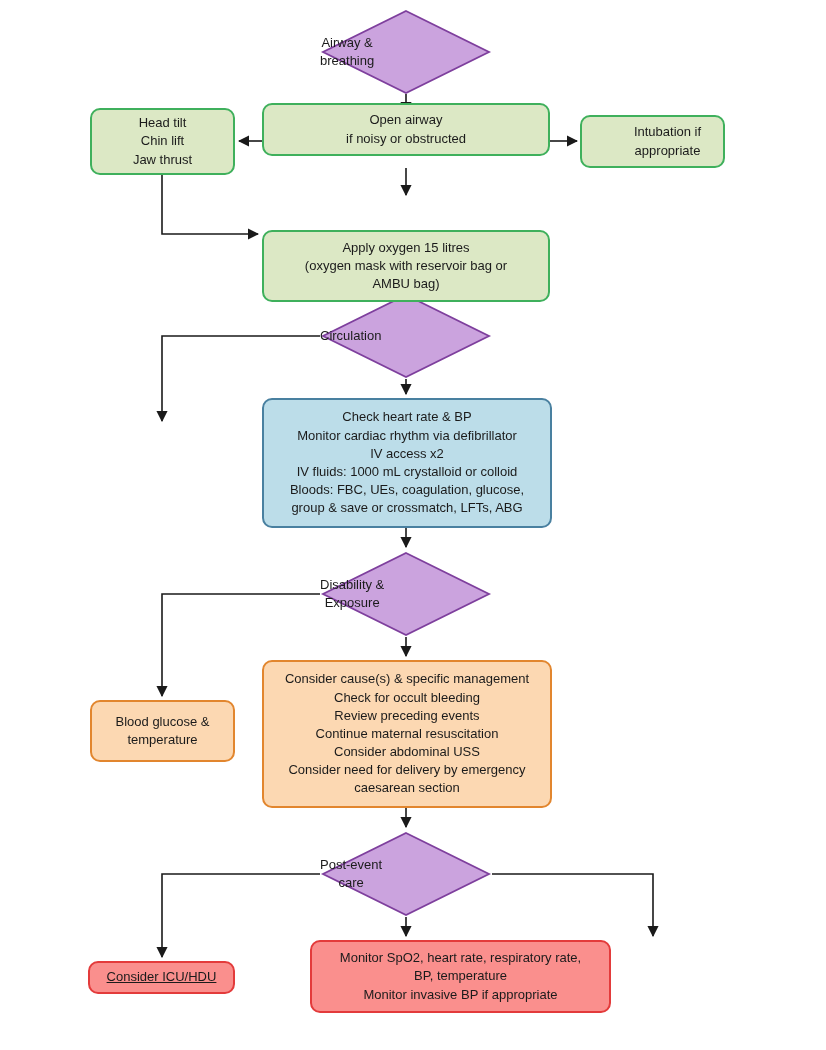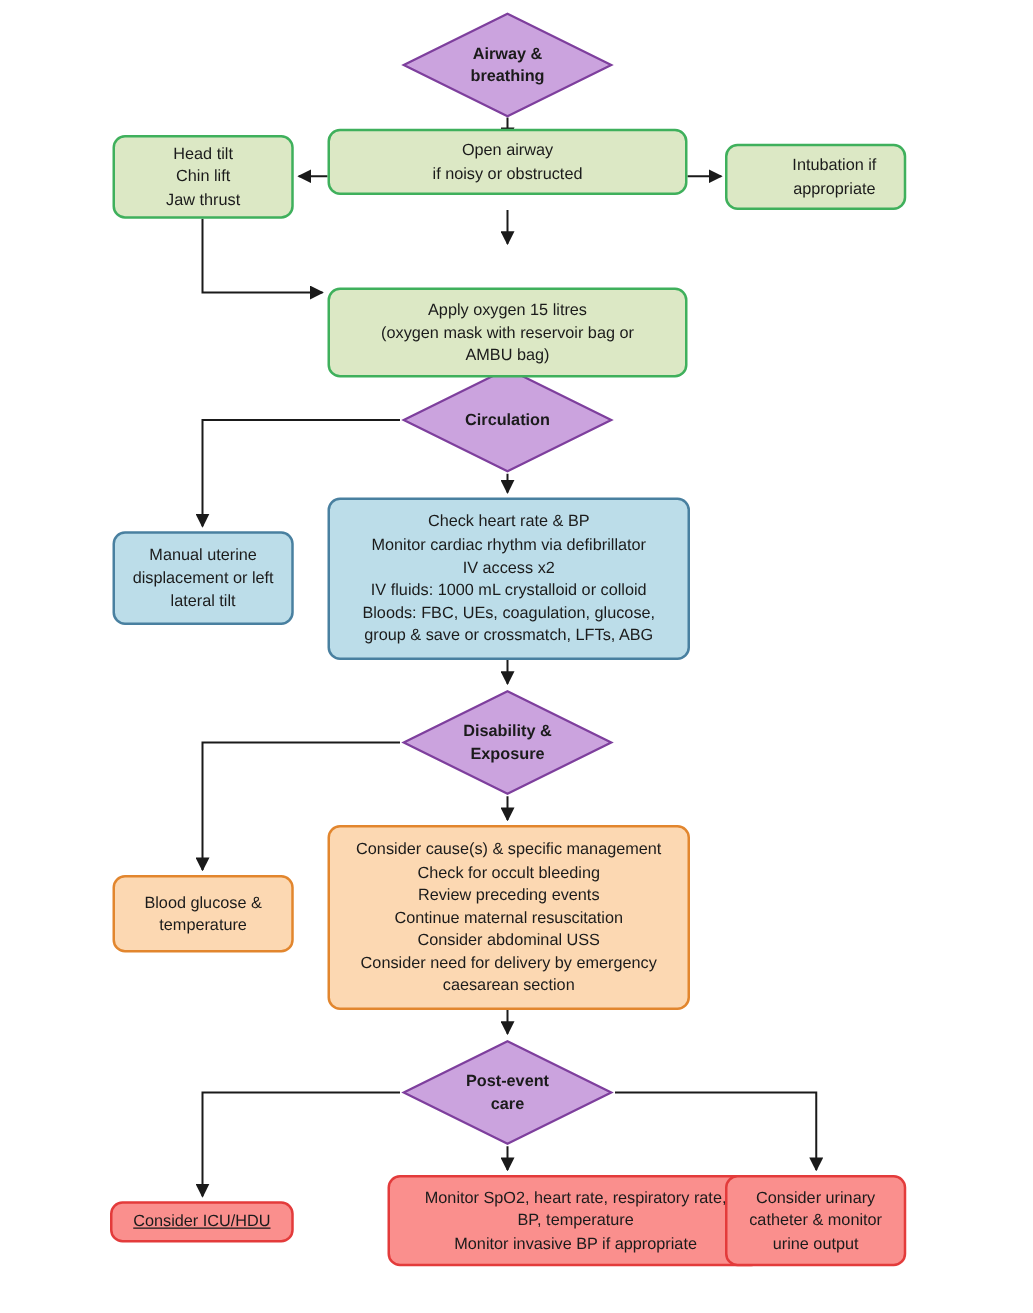--- a/index.html
+++ b/index.html
@@ -14,22 +14,22 @@
     display:flex;align-items:center;justify-content:center;text-align:center;
     padding:4px 6px;font-size:13px;line-height:1.4;
   }
   .box .label,.diamond .label{white-space:pre-line;}
   .green{background:var(--green-fill,#dce8c5);border-color:var(--green-border,#3fb05c);}
   .blue{background:var(--blue-fill,#bcdde9);border-color:var(--blue-border,#4980a0);}
   .orange{background:var(--orange-fill,#fcd8b2);border-color:var(--orange-border,#e2862e);}
   .red{background:var(--red-fill,#fa8f8d);border-color:var(--red-border,#e33b3b);}
   .diamond{
     position:absolute;width:172px;height:86px;
-    display:flex;align-items:center;justify-content:center;text-align:center;
-    font-size:13px;line-height:1.35;font-weight:bold;
+    display:flex;align-items:center;text-align:center;
+    font-size:13px;line-height:1.35;
   }
   .diamond svg{position:absolute;left:0;top:0;width:100%;height:100%;}
   .diamond polygon{fill:var(--diamond-fill,#cba3de);stroke:var(--diamond-border,#7e3f9d);stroke-width:1.8;}
   .diamond .label{position:relative;}
 </style>
 </head>
 <body>
 
 <div class="canvas">
 
@@ -102,25 +102,20 @@
     <span class="label">Intubation if
 appropriate</span>
   </div>
 
   <div class="box green" style="left:262px;top:198px;width:288px;height:72px;margin-top:32px;">
     <span class="label">Apply oxygen 15 litres
 (oxygen mask with reservoir bag or
 AMBU bag)</span>
   </div>
 
-  <div class="box blue" style="left:90px;top:425px;width:145px;height:75px;">
-    <span class="label">Manual uterine
-displacement or left
-lateral tilt</span>
-  </div>
 
   <div class="box blue" style="left:262px;top:398px;width:290px;height:130px;">
     <span class="label">Check heart rate &amp; BP
 Monitor cardiac rhythm via defibrillator
 IV access x2
 IV fluids: 1000 mL crystalloid or colloid
 Bloods: FBC, UEs, coagulation, glucose,
 group &amp; save or crossmatch, LFTs, ABG</span>
   </div>
 
@@ -142,19 +137,14 @@
   <div class="box red" style="left:88px;top:961px;width:147px;height:33px;text-decoration:underline;">
     <span class="label">Consider ICU/HDU</span>
   </div>
 
   <div class="box red" style="left:262px;top:940px;width:301px;height:73px;margin-left:48px;">
     <span class="label">Monitor SpO2, heart rate, respiratory rate,
 BP, temperature
 Monitor invasive BP if appropriate</span>
   </div>
 
-  <div class="box red" style="left:580px;top:940px;width:145px;height:73px;">
-    <span class="label">Consider urinary
-catheter &amp; monitor
-urine output</span>
-  </div>
 
 </div>
 
 </body></html>

